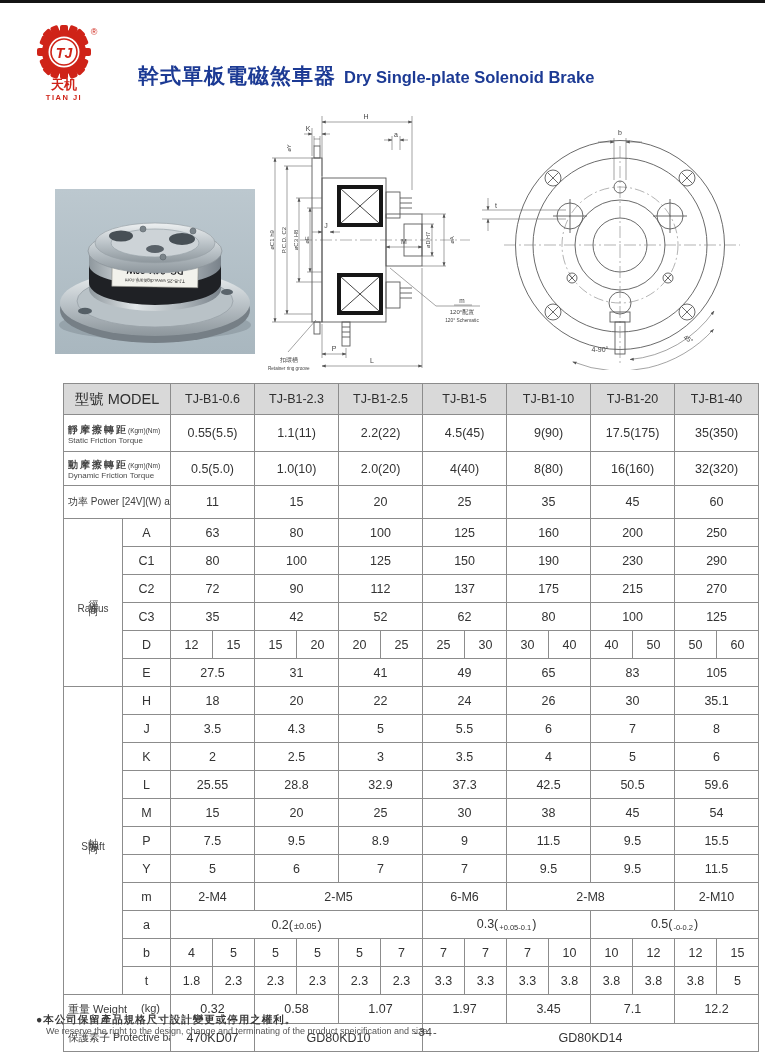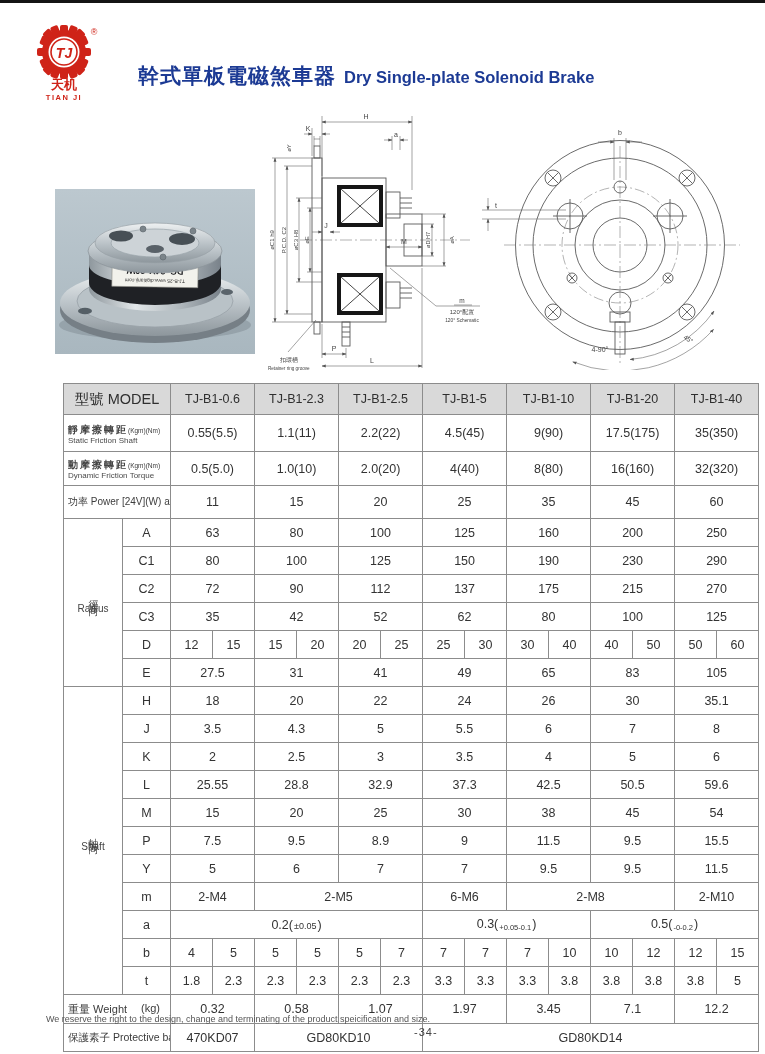--- a/index.html
+++ b/index.html
@@ -332,21 +332,21 @@
           <th colspan="2">TJ-B1-2.3</th>
           <th colspan="2">TJ-B1-2.5</th>
           <th colspan="2">TJ-B1-5</th>
           <th colspan="2">TJ-B1-10</th>
           <th colspan="2">TJ-B1-20</th>
           <th colspan="2">TJ-B1-40</th>
         </tr>
         <tr class="rh-a">
           <td colspan="2" class="lbl">
             <div class="l1"><span class="cnl">靜摩擦轉距</span><span class="un">(Kgm)(Nm)</span></div>
-            <div class="l2">Static Friction Shaft</div>
+            <div class="l2">Static Friction Torque</div>
           </td>
           <td colspan="2" class="val">0.55(5.5)</td>
           <td colspan="2" class="val">1.1(11)</td>
           <td colspan="2" class="val">2.2(22)</td>
           <td colspan="2" class="val">4.5(45)</td>
           <td colspan="2" class="val">9(90)</td>
           <td colspan="2" class="val">17.5(175)</td>
           <td colspan="2" class="val">35(350)</td>
         </tr>
         <tr class="rh-b">
@@ -597,16 +597,17 @@
             <div class="bandlab">保護素子 Protective band</div>
           </td>
           <td colspan="2" class="val">470KD07</td>
           <td colspan="4" class="val">GD80KD10</td>
           <td colspan="8" class="val">GD80KD14</td>
         </tr>
       </tbody>
   </table>
 
   <div class="footer">
+    <div class="f-cn">●本公司保留產品規格尺寸設計變更或停用之權利。</div>
     <div class="f-en">We reserve the right to the design, change and terminating of the product speicification and size.</div>
   </div>
   <div class="pageno">-34-</div>
 </div>
 
 </body></html>

